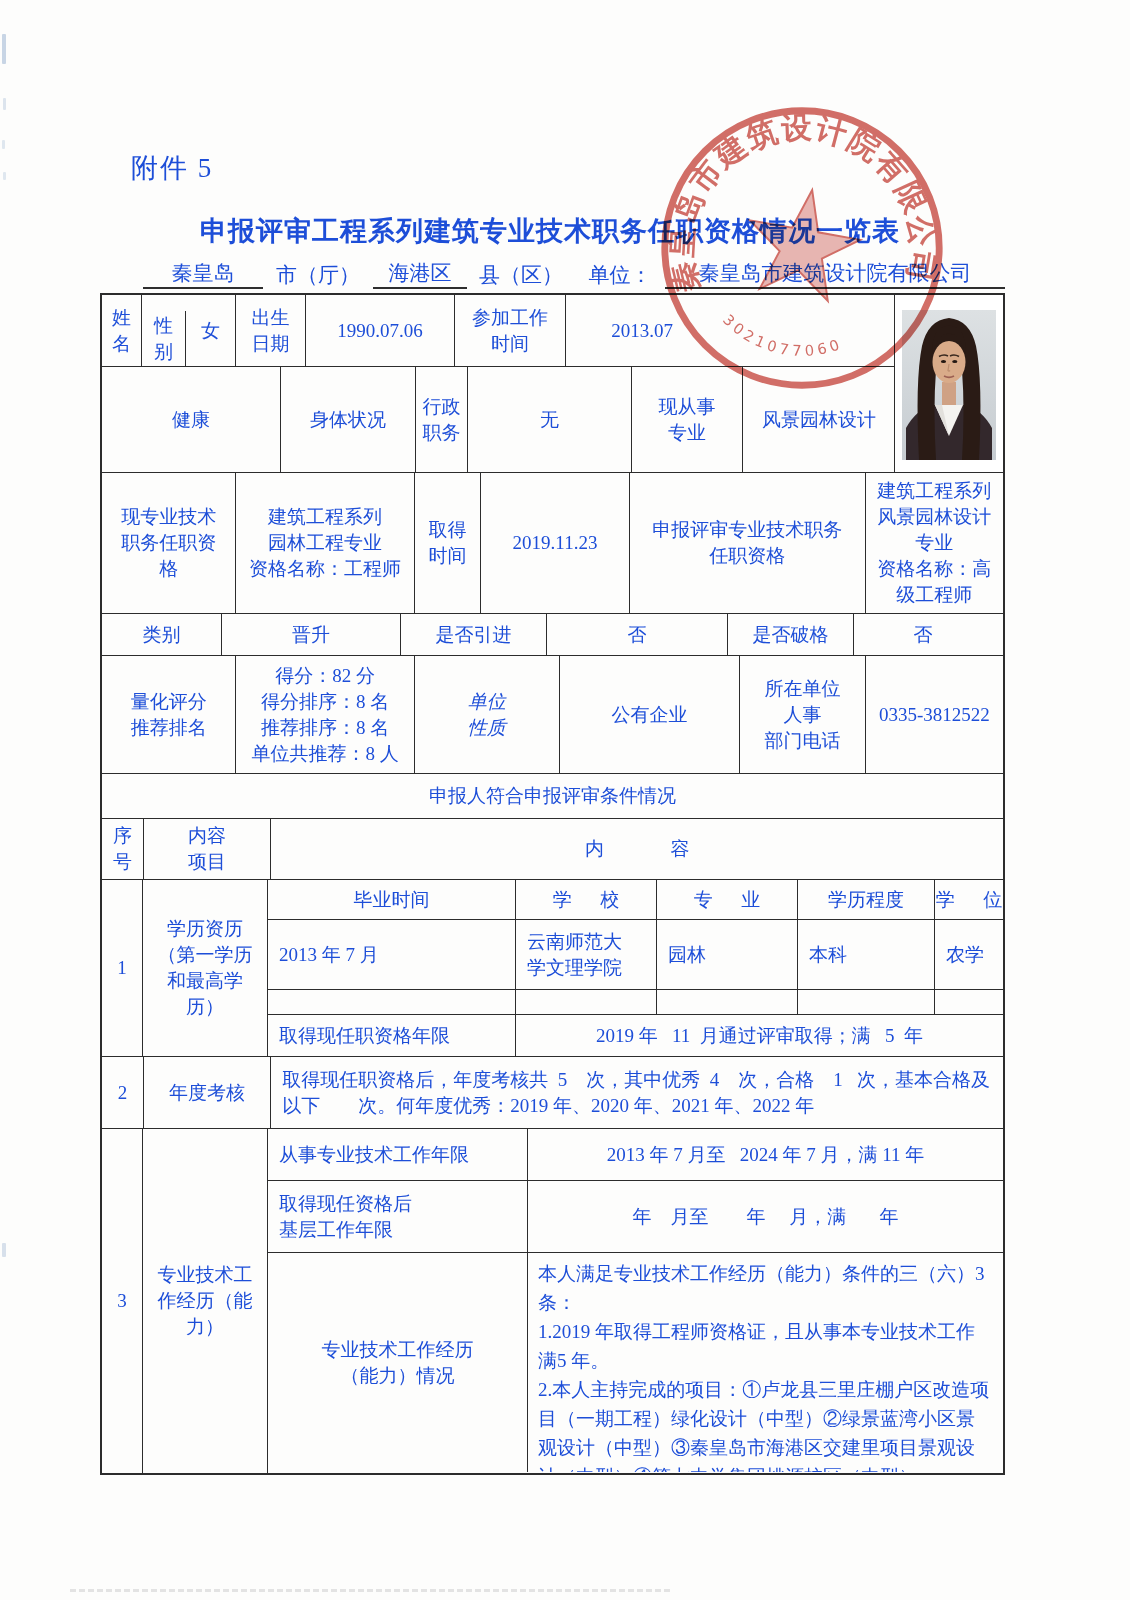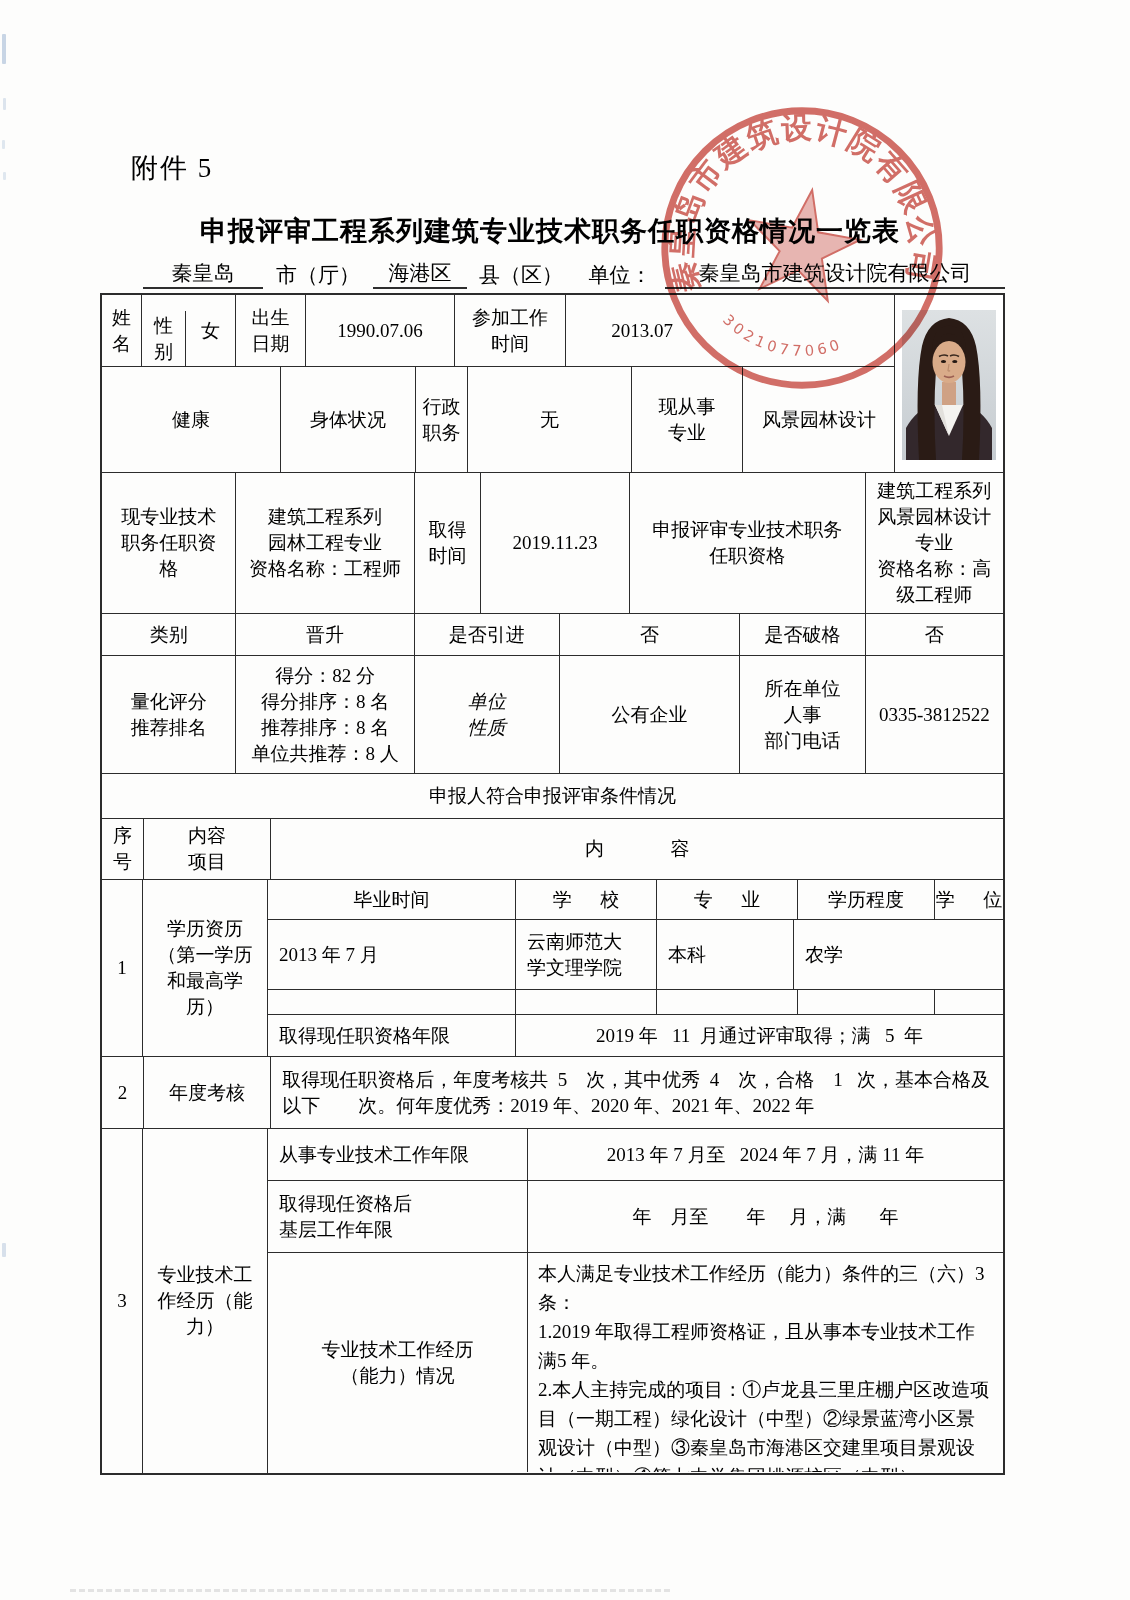--- a/index.html
+++ b/index.html
@@ -4,21 +4,21 @@
 <style>
   * { box-sizing: border-box; margin: 0; padding: 0; }
   html,body { background:#e9e9e9; }
   .page {
     position: relative;
     width: 1130px; height: 1600px;
     margin: 0 auto;
     background: #fdfdfc;
     overflow: hidden;
     font-family: "Liberation Serif", "DejaVu Serif", serif;
-    color: #000000;
+    color: #1d4ed8;
   }
   
   .edge-mark { position:absolute; background:#9db5d2; opacity:.55; border-radius:1px; }
   .bottom-scan-line {
     position:absolute; left:70px; top:1589px; width:600px; height:0;
     border-top:3px dashed #e3e3e3;
   }
   
   .attachment { position:absolute; left:131px; top:150px; font-size:27px; letter-spacing:2px; }
   .doc-title  {
@@ -147,21 +147,21 @@
 时间</div>
       <div class="c" style="width:149px;">2019.11.23</div>
       <div class="c prl" style="width:237px;">申报评审专业技术职务
 任职资格</div>
       <div class="c last prl" style="width:138px;">建筑工程系列
 风景园林设计专业
 资格名称：高级工程师</div>
     </div>
 
     <div class="r" style="height:42px;">
-      <div class="c" style="width:135px;text-align:right;">类别</div>
+      <div class="c" style="width:120px;text-align:right;">类别</div>
       <div class="c" style="width:179px;">晋升</div>
       <div class="c" style="width:146px;">是否引进</div>
       <div class="c" style="width:181px;">否</div>
       <div class="c" style="width:126px;">是否破格</div>
       <div class="c last" style="width:138px;">否</div>
     </div>
 
     <div class="r" style="height:118px;">
       <div class="c prl" style="width:135px;">量化评分
 推荐排名</div>
@@ -200,20 +200,21 @@
           <div class="c pre" style="width:248px;">毕业时间</div>
           <div class="c pre" style="width:141px;">学      校</div>
           <div class="c pre" style="width:141px;">专      业</div>
           <div class="c pre" style="width:137px;">学历程度</div>
           <div class="c last pre" style="width:68px;">学      位</div>
         </div>
         <div class="r" style="height:70px;">
           <div class="c lft" style="width:248px;">2013 年 7 月</div>
           <div class="c lft prl" style="width:141px;">云南师范大
 学文理学院</div>
+          <div class="c lft" style="width:141px;">园林</div>
           <div class="c lft" style="width:137px;">本科</div>
           <div class="c last lft" style="width:68px;">农学</div>
         </div>
         <div class="r" style="height:25px;">
           <div class="c" style="width:248px;"></div>
           <div class="c" style="width:141px;"></div>
           <div class="c" style="width:141px;"></div>
           <div class="c" style="width:137px;"></div>
           <div class="c last" style="width:68px;"></div>
         </div>

